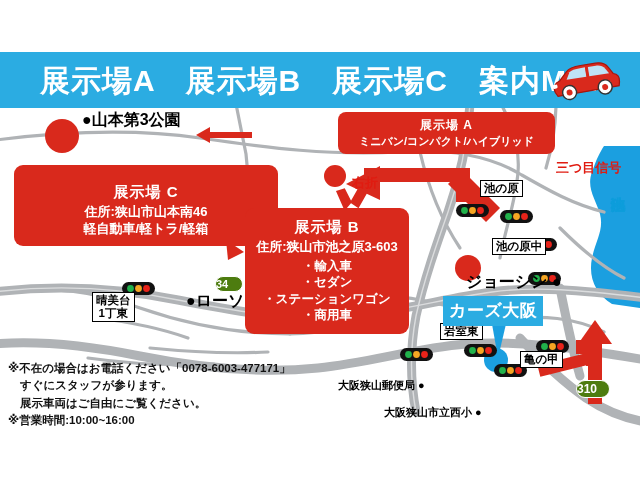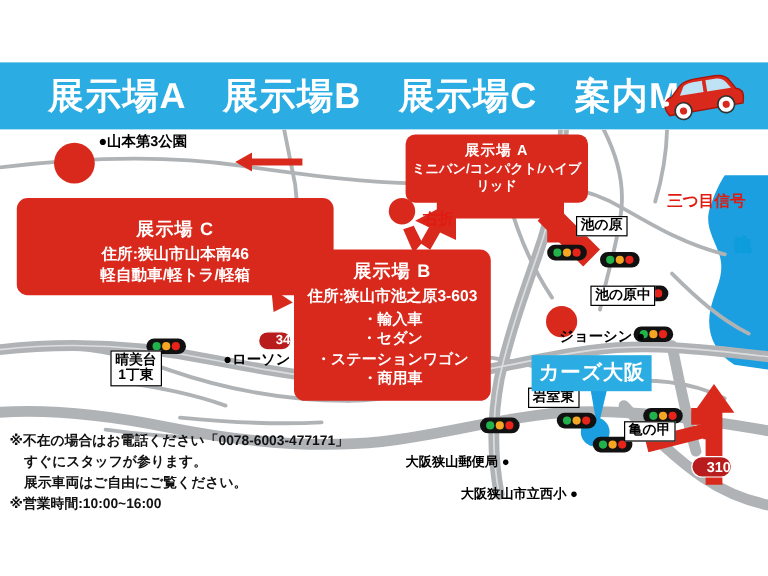--- a/index.html
+++ b/index.html
@@ -27,47 +27,47 @@
   #map{position:absolute;left:0;top:108px;width:640px;height:326px;overflow:hidden;background:#fff;}
   #map-svg{position:absolute;left:0;top:0;}
 
   
   .redbox{
     position:absolute;background:#d9291c;color:#fff;border-radius:9px;
     font-weight:bold;text-align:center;box-sizing:border-box;
     line-height:1.32;
   }
   #box-c{left:14px;top:165px;width:264px;padding:17px 6px 9px;font-size:13px;}
-  #box-a{left:338px;top:112px;width:152px;padding:6px 4px 6px;font-size:11px;border-radius:8px;}
+  #box-a{left:338px;top:112px;width:217px;padding:6px 4px 6px;font-size:11px;border-radius:8px;}
   #box-b{left:245px;top:208px;width:164px;padding:9px 6px 10px;font-size:13px;}
   .redbox .ttl{font-size:15px;letter-spacing:1px;display:block;margin-bottom:1px;}
   #box-a .ttl{font-size:12px;margin-bottom:0;}
   #box-b .ttl{font-size:15px;}
   #box-b .itm{font-size:12.5px;display:block;}
   #box-b .addr{margin-bottom:3px;display:block;}
   .addr{display:block;}
 
   
   .lbl{
-    position:absolute;color:#000;font-weight:bold;font-size:12px;
+    position:absolute;color:#000;font-weight:bold;font-size:16px;
     white-space:nowrap;line-height:1;
   }
   .lbl.small{font-size:11px;margin-top:32px;}
   .boxlbl{
     position:absolute;background:#fff;border:1.6px solid #000;color:#000;
     font-weight:bold;font-size:11.5px;line-height:1.12;text-align:center;
     padding:1px 3px;white-space:nowrap;
   }
   .redtxt{position:absolute;color:#e01b10;font-weight:bold;font-size:13px;white-space:nowrap;}
   .bluetxt{position:absolute;color:#0d9ddb;font-weight:bold;font-size:15px;line-height:1.05;text-align:center;}
 
   
   .shield{
-    position:absolute;background:#b91c1c;color:#fff;font-weight:bold;
-    font-size:11px;text-align:right;border-radius:9px;
+    position:absolute;background:#4d7c0f;color:#fff;font-weight:bold;
+    font-size:11px;text-align:left;border-radius:9px;
     border:1.5px solid #ffffff;line-height:1;
   }
 
   
   #cars-banner{
     position:absolute;left:443px;top:296px;
     background:#2bace2;color:#fff;font-weight:bold;font-size:17px;
     padding:3px 6px 4px;letter-spacing:0.5px;white-space:nowrap;
   }
 

